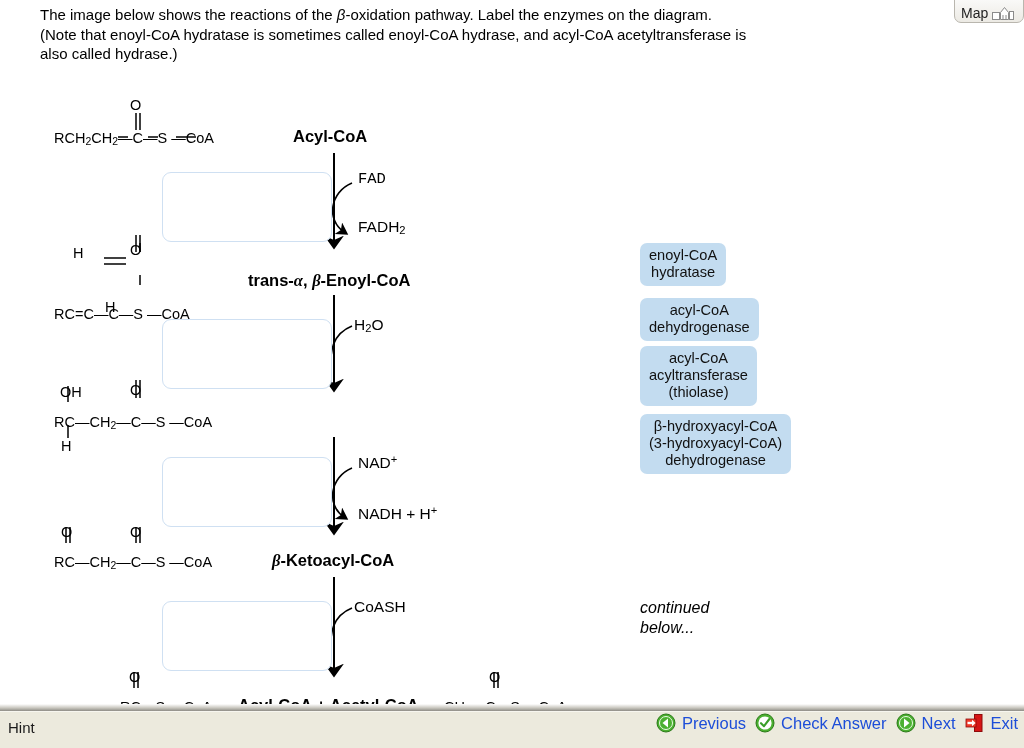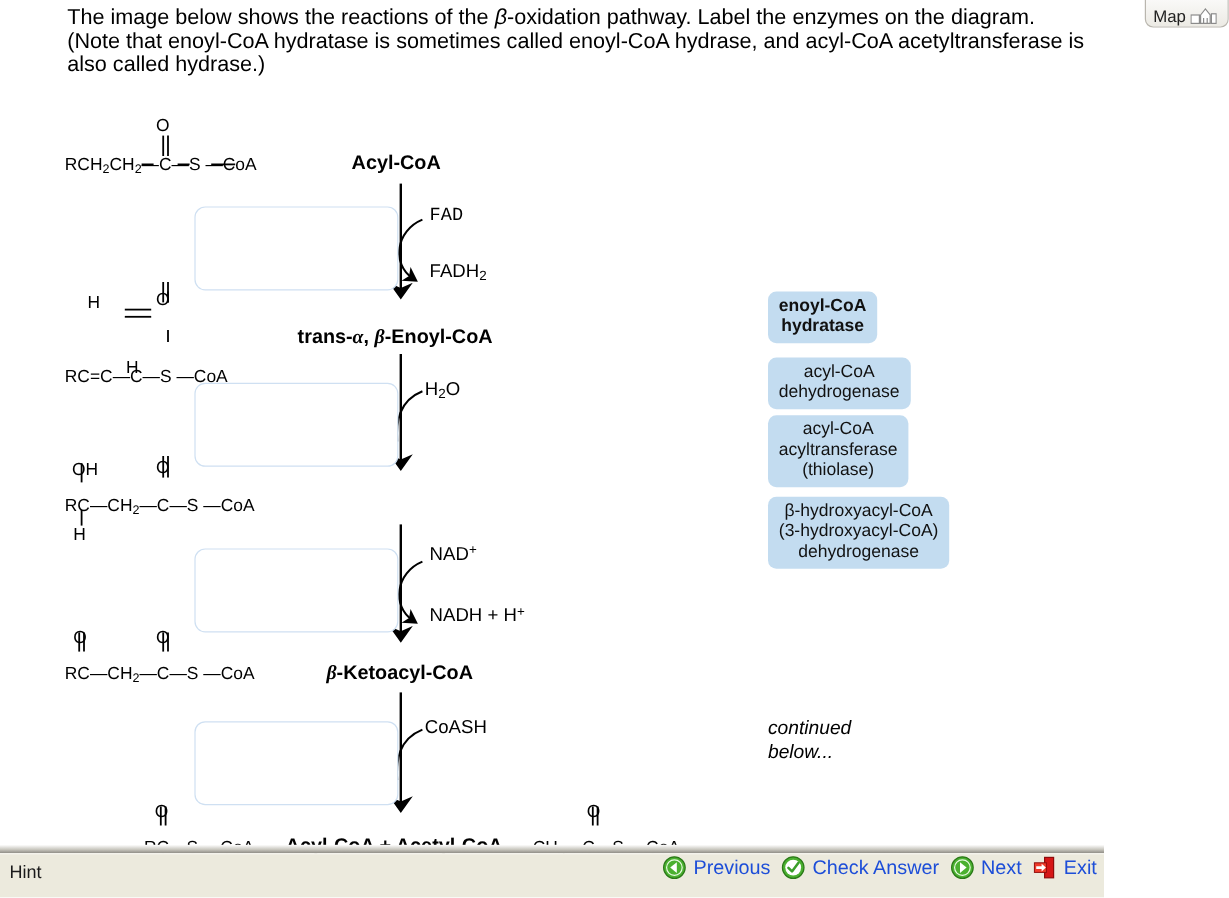--- a/index.html
+++ b/index.html
@@ -8,21 +8,21 @@
     width: 1024px; height: 748px;
     background: #ffffff;
     font-family: "Liberation Sans", sans-serif;
     overflow: hidden;
   }
   #stage { position: relative; width: 1024px; height: 748px; background:#fff; }
 
   
   #instructions {
     position: absolute; left: 40px; top: 5px; width: 920px;
-    font-size: 18px; line-height: 19.6px; color: #000; margin-left: 16px;
+    font-size: 15px; line-height: 19.6px; color: #000;
   }
   #instructions .ital { font-style: italic; }
 
   
   #map-button {
     position: absolute; right: 0px; top: -7px;
     width: 70px; height: 30px;
     background: linear-gradient(#fdfdfd, #eceae4);
     border: 1px solid #b9b6ae;
     border-radius: 7px;
@@ -81,21 +81,21 @@
     white-space: nowrap;
   }
 
   #continued {
     position: absolute; left: 640px; top: 598px;
     font-size: 16px; font-style: italic; line-height: 20px; color: #000;
   }
 
   
   #bottombar {
-    position: absolute; left: 0; bottom: 0; width: 920px; height: 44px;
+    position: absolute; left: 0; bottom: 0; width: 1024px; height: 44px;
   }
   #bar-top-edge {
     position: absolute; left:0; top:0; width: 100%; height: 7px;
     background: linear-gradient(#ffffff, #c9c7bf 55%, #8e8c85);
   }
   #bar-body {
     position: absolute; left:0; top:7px; width:100%; height:37px;
     background: #eceadd;
     border-top: 1px solid #f7f6ef;
   }
@@ -259,21 +259,21 @@
     <div class="struct" style="left:120px; top:619px;">RC—S&nbsp;—CoA</div>
 
     <div class="cname" style="left:238px; top:616px;">
       <span>Acyl-CoA + Acetyl-CoA</span>
     </div>
 
     <div class="struct" style="left:489px; top:589px;">O</div>
     <div class="struct" style="left:444px; top:619px;">CH<sub>3</sub>—C—S&nbsp;—CoA</div>
   </div>
 
-  <div class="enzyme" style="left:640px; top:243px;font-weight:bold;">
+  <div class="enzyme" style="left:640px; top:243px;">
     <div>enoyl-CoA</div>
     <div>hydratase</div>
   </div>
 
   <div class="enzyme" style="left:640px; top:298px;">
     <div>acyl-CoA</div>
     <div>dehydrogenase</div>
   </div>
 
   <div class="enzyme" style="left:640px; top:346px;">

